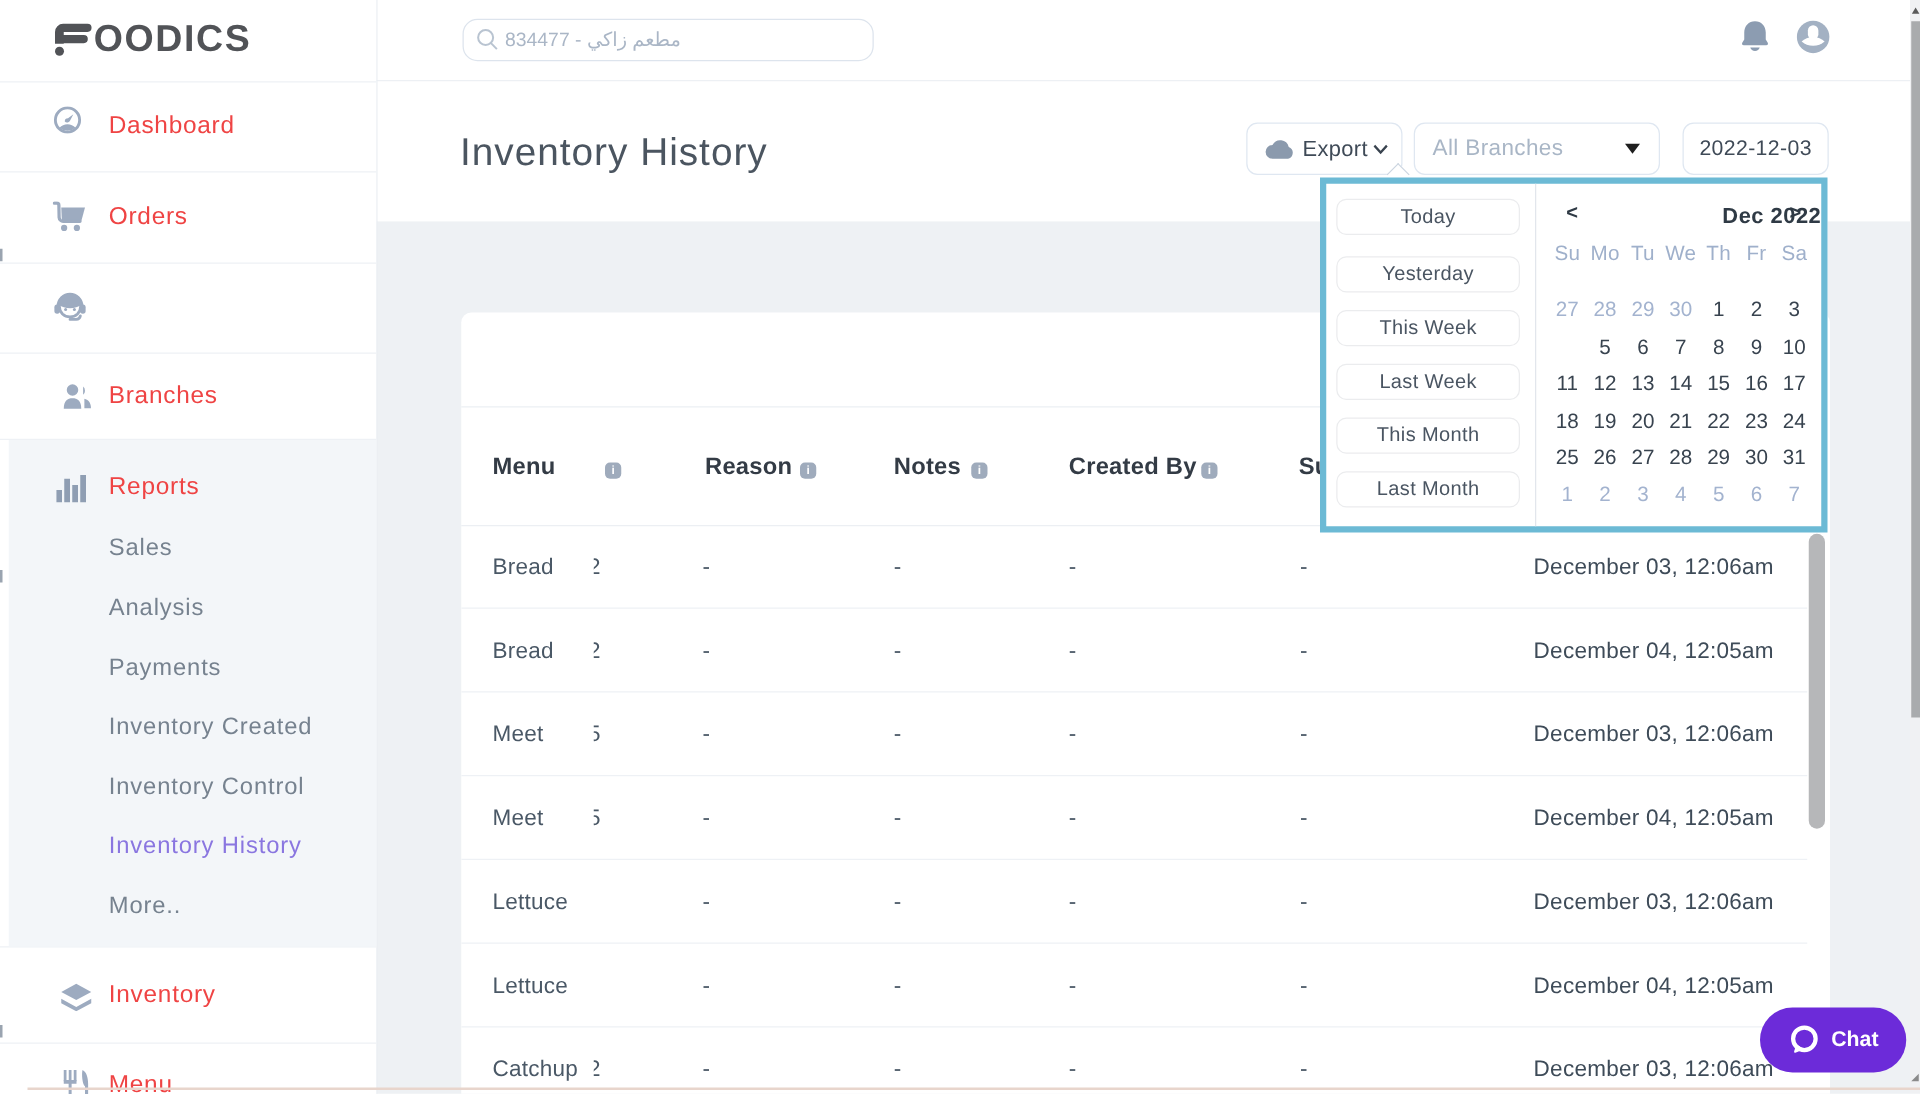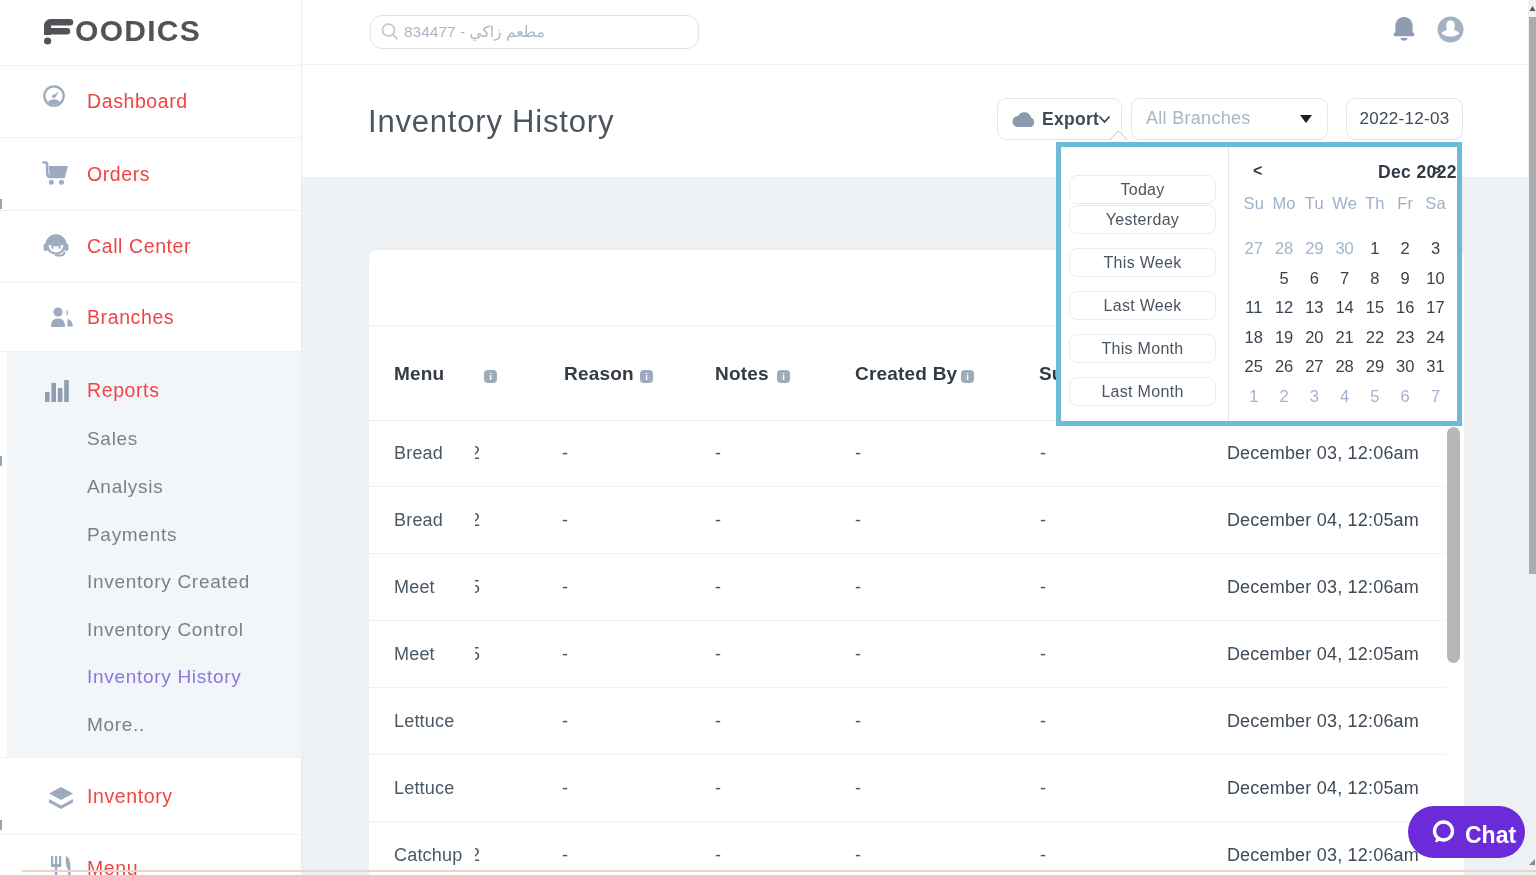--- a/index.html
+++ b/index.html
@@ -28,21 +28,21 @@
   #searchbox { left:370px; top:15px; width:329px; height:34px; border:1px solid #dde4ed; border-radius:12px; }
   #searchtxt { left:404px; top:23px; font-size:15.5px; color:#aab6c6; }
 
   
   #headerband { left:302px; top:65px; width:1226px; height:112px; background:#fff; }
   #pagetitle { left:368px; top:104px; font-size:31px; color:#4b5560; letter-spacing:.8px; }
   .hbtn { position:absolute; top:98px; height:42px; background:#fff; border:1px solid #dfe7f1; border-radius:9px; }
   #btnExport { left:997px; width:125px; }
   #btnBranches { left:1131px; width:197px; }
   #btnDate { left:1346px; width:117px; color:#3f4a57; font-size:17px; text-align:center; line-height:40px; letter-spacing:.3px; }
-  #btnExport .txt { position:absolute; left:44px; top:10px; font-size:17.5px; color:#3f4a57; letter-spacing:.3px;font-weight:bold; }
+  #btnExport .txt { position:absolute; left:44px; top:10px; font-size:17.5px; color:#3f4a57; letter-spacing:.3px; }
   #btnBranches .txt { position:absolute; left:14px; top:9px; font-size:18px; color:#a9b6c6; letter-spacing:.3px; }
   #branchCaret { position:absolute; left:168px; top:16px; width:0; height:0;
      border-left:6.5px solid transparent; border-right:6.5px solid transparent; border-top:8px solid #1e1e1e; }
 
   
   #card { left:369px; top:250px; width:1095px; height:625px; background:#fff; border-radius:8px 8px 0 0; }
   .tline { position:absolute; left:0; width:1077px; height:1px; background:#eceff3; }
   .th { position:absolute; font-size:19px; color:#333b45; font-weight:700; letter-spacing:.2px; }
   .info { position:absolute; width:13px; height:13px; background:#9fabbc; border-radius:4px; color:#fff;
           font-size:9.5px; font-weight:700; text-align:center; line-height:13px; }
@@ -62,21 +62,21 @@
   #calhead { position:absolute; left:172px; top:12px; width:224px; height:24px; color:#2f3a45; }
   #calhead .mon { position:absolute; top:3px; width:100%; text-align:right; font-size:17.5px; font-weight:700; letter-spacing:.4px; }
   #calhead .pc { position:absolute; left:20px; top:3px; font-size:16px; font-weight:700; }
   #calhead .nc { position:absolute; right:16px; top:3px; font-size:16px; font-weight:700; }
   .wd { position:absolute; width:30px; text-align:center; font-size:16.5px; color:#9fb0cb; letter-spacing:.2px; }
   .day { position:absolute; width:30px; text-align:center; font-size:16.5px; color:#38434f; }
   .day.mut { color:#a3b3cf; }
 
   
   #chat { left:1408px; top:806px; width:117px; height:52px; background:#6c2bd9; border-radius:26px; }
-  #chat .t { position:absolute; left:57px; top:16px; color:#fff; font-size:23px; font-weight:700;text-align:center; }
+  #chat .t { position:absolute; left:57px; top:16px; color:#fff; font-size:17px; font-weight:700;text-align:center; }
 
   
   #rsb { left:1528px; top:0; width:8px; height:875px; background:#f0f1f3; }
   #rsbthumb { left:1529px; top:17px; width:7px; height:557px; background:#a9abad; }
   #bottomline { left:22px; top:870px; width:1514px; height:2px; background:#e8d5cc; }
 </style>
 </head>
 <body>
 <div class="abs" id="contentbg"></div>
 <div class="abs" id="headerband"></div>
@@ -95,23 +95,20 @@
   <div class="sdiv" style="top:282px"></div>
   <div class="sdiv" style="top:351px"></div>
   <div class="sdiv" style="top:757px"></div>
   <div class="sdiv" style="top:834px"></div>
   <div class="abs" id="reportsblock"></div>
   <div class="navitem" style="top:65px;height:72px">
       <span class="lbl">Dashboard</span>
     </div>
   <div class="navitem" style="top:137px;height:73px">
       <span class="lbl">Orders</span>
-    </div>
-  <div class="navitem" style="top:210px;height:72px">
-      <span class="lbl">Call Center</span>
     </div>
   <div class="navitem" style="top:282px;height:69px">
       <span class="lbl">Branches</span>
     </div>
   <div class="navitem" style="top:352px;height:76px">
       <span class="lbl" style="left:87px">Reports</span>
     </div>
   <div class="subitem" style="top:439px">Sales</div>
   <div class="subitem" style="top:487px">Analysis</div>
   <div class="subitem" style="top:535px">Payments</div>
@@ -279,21 +276,21 @@
     <span class="cell" style="left:346px;top:23px">-</span>
     <span class="cell" style="left:486px;top:23px">-</span>
     <span class="cell" style="left:671px;top:23px">-</span>
     <span class="datec" style="top:23px">December 03, 12:06am</span>
     </div>
   </div>
 <div class="abs" id="tscroll"></div>
 
 <div class="abs" id="caret"></div>
 <div class="abs" id="popup">
-  <div class="qbtn" style="top:28px">Today</div>
+  <div class="qbtn" style="top:12px">Today</div>
   <div class="qbtn" style="top:58px">Yesterday</div>
   <div class="qbtn" style="top:101px">This Week</div>
   <div class="qbtn" style="top:144px">Last Week</div>
   <div class="qbtn" style="top:187px">This Month</div>
   <div class="qbtn" style="top:230px">Last Month</div>
   <div id="vdiv"></div>
   <div id="calhead">
       <span class="pc">&lt;</span>
       <span class="mon">Dec 2022</span>
       <span class="nc">&gt;</span>

